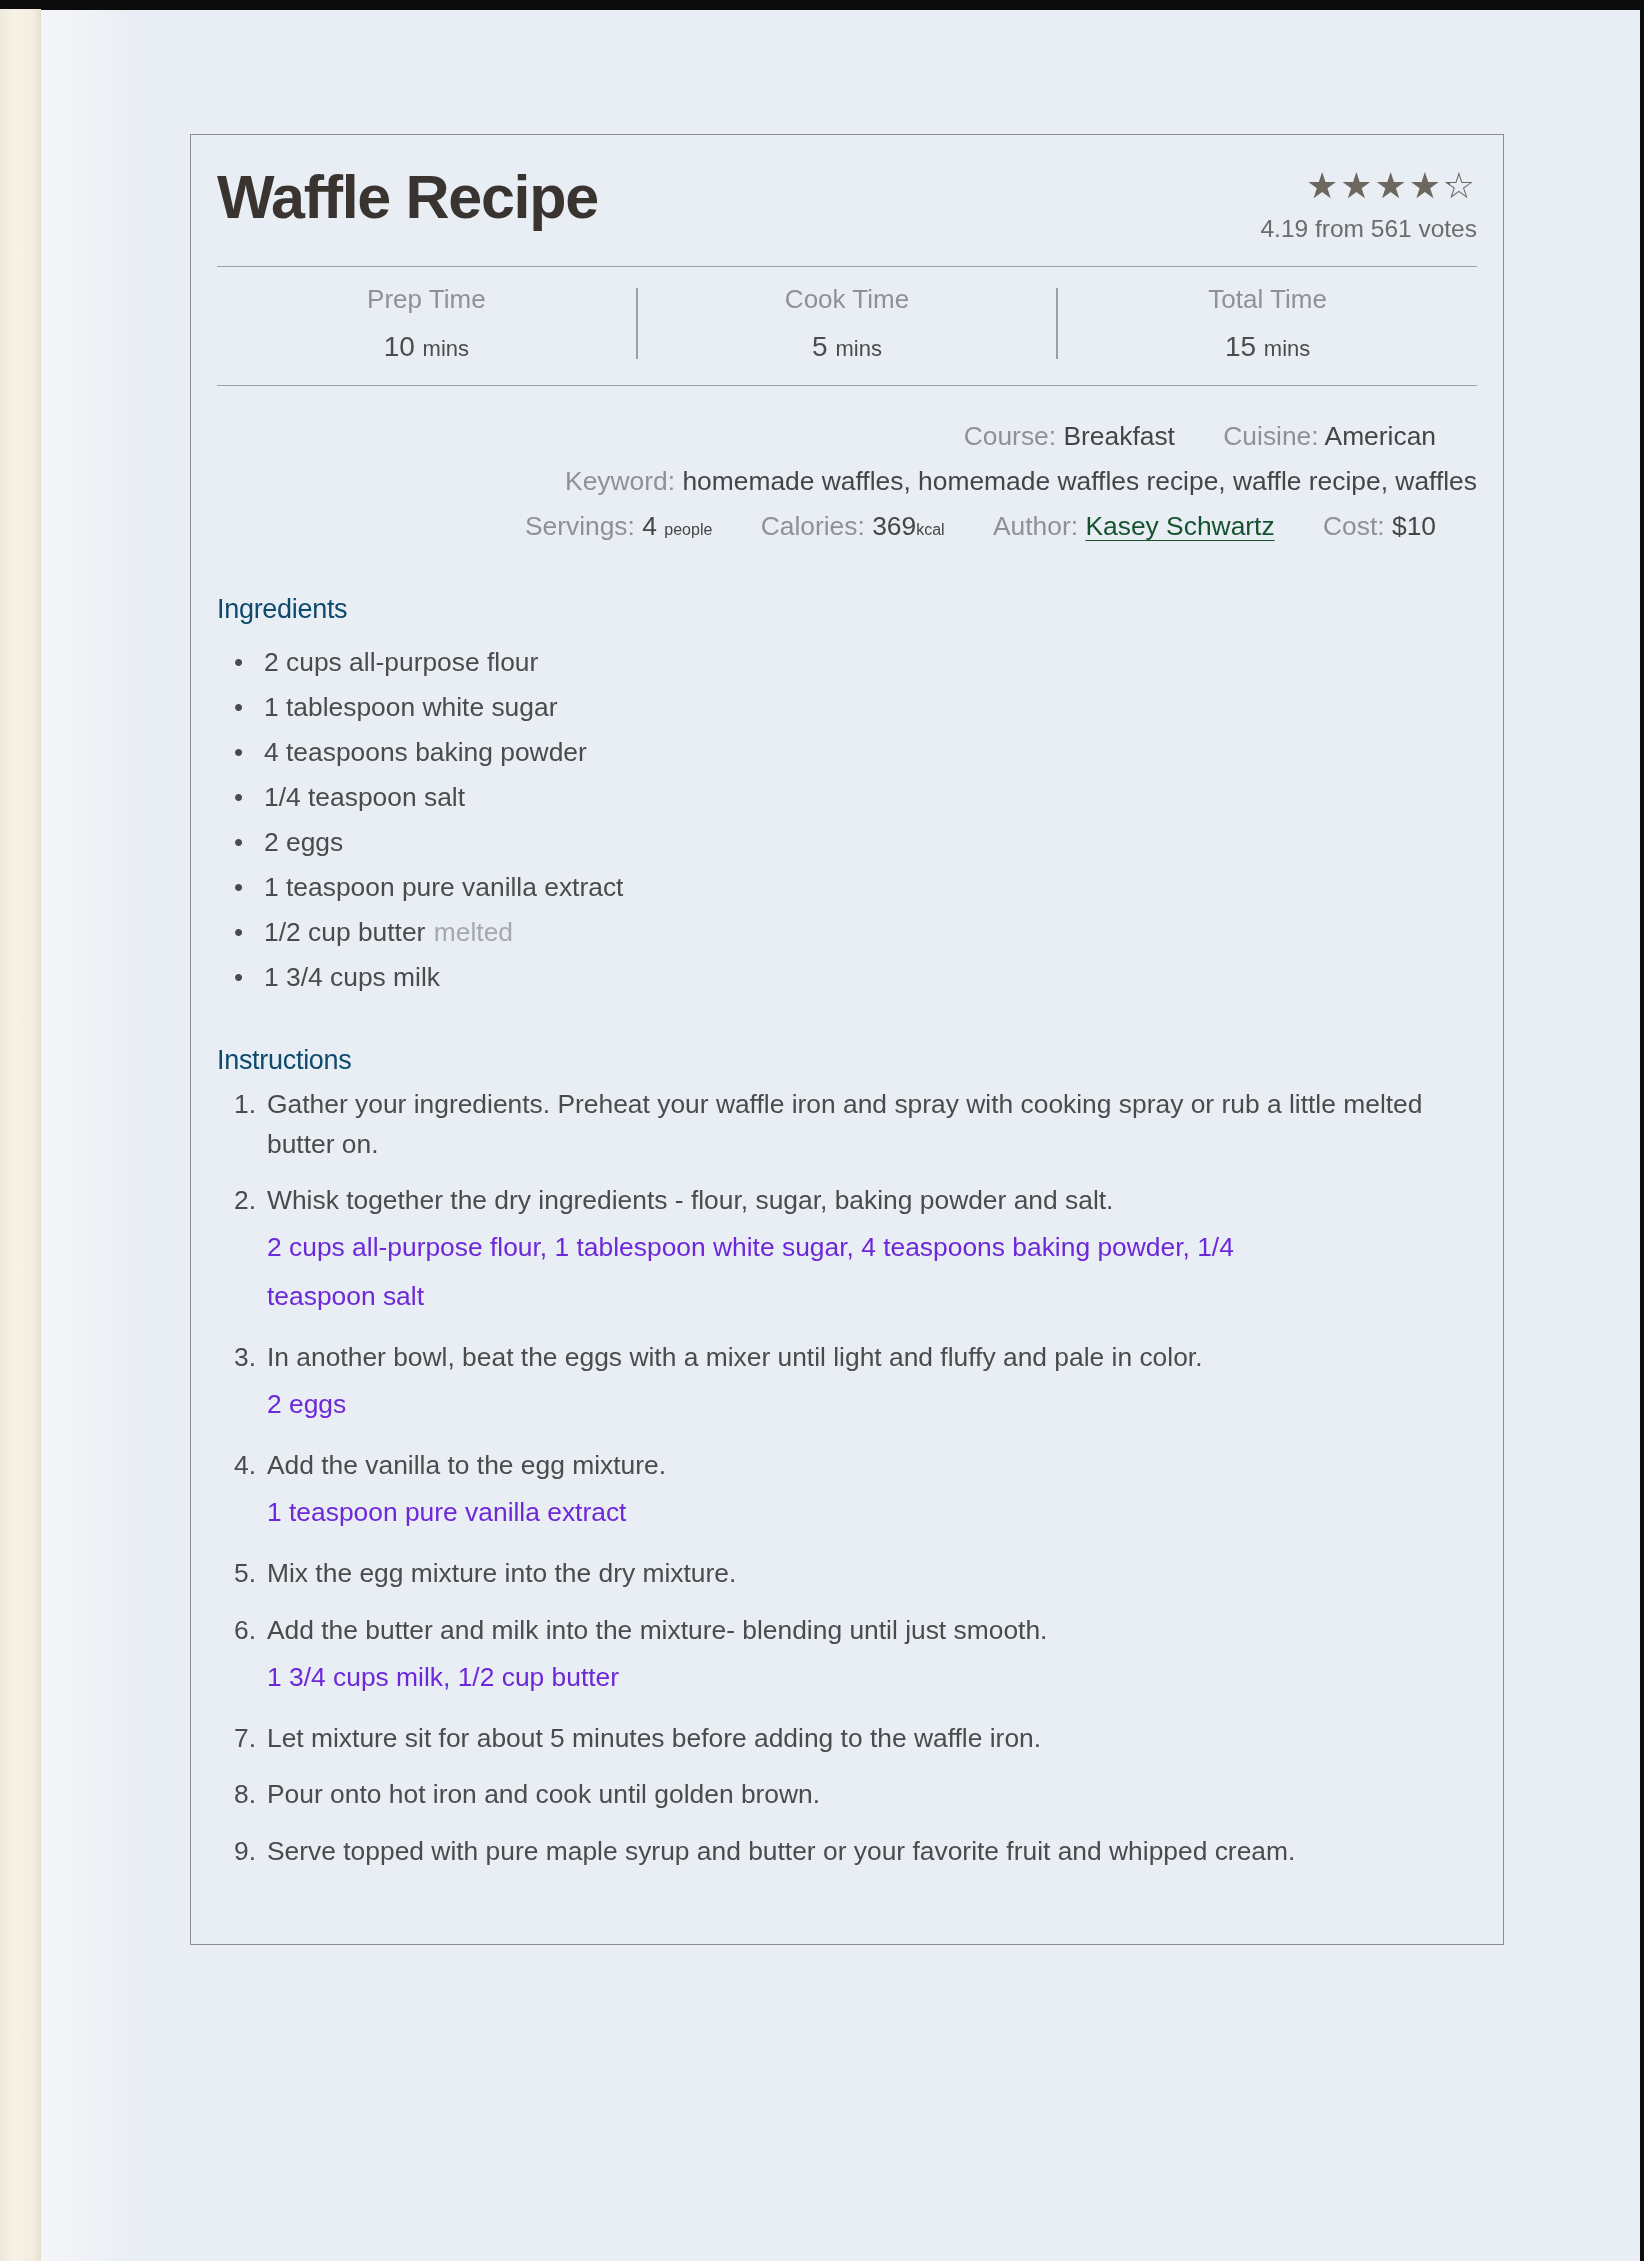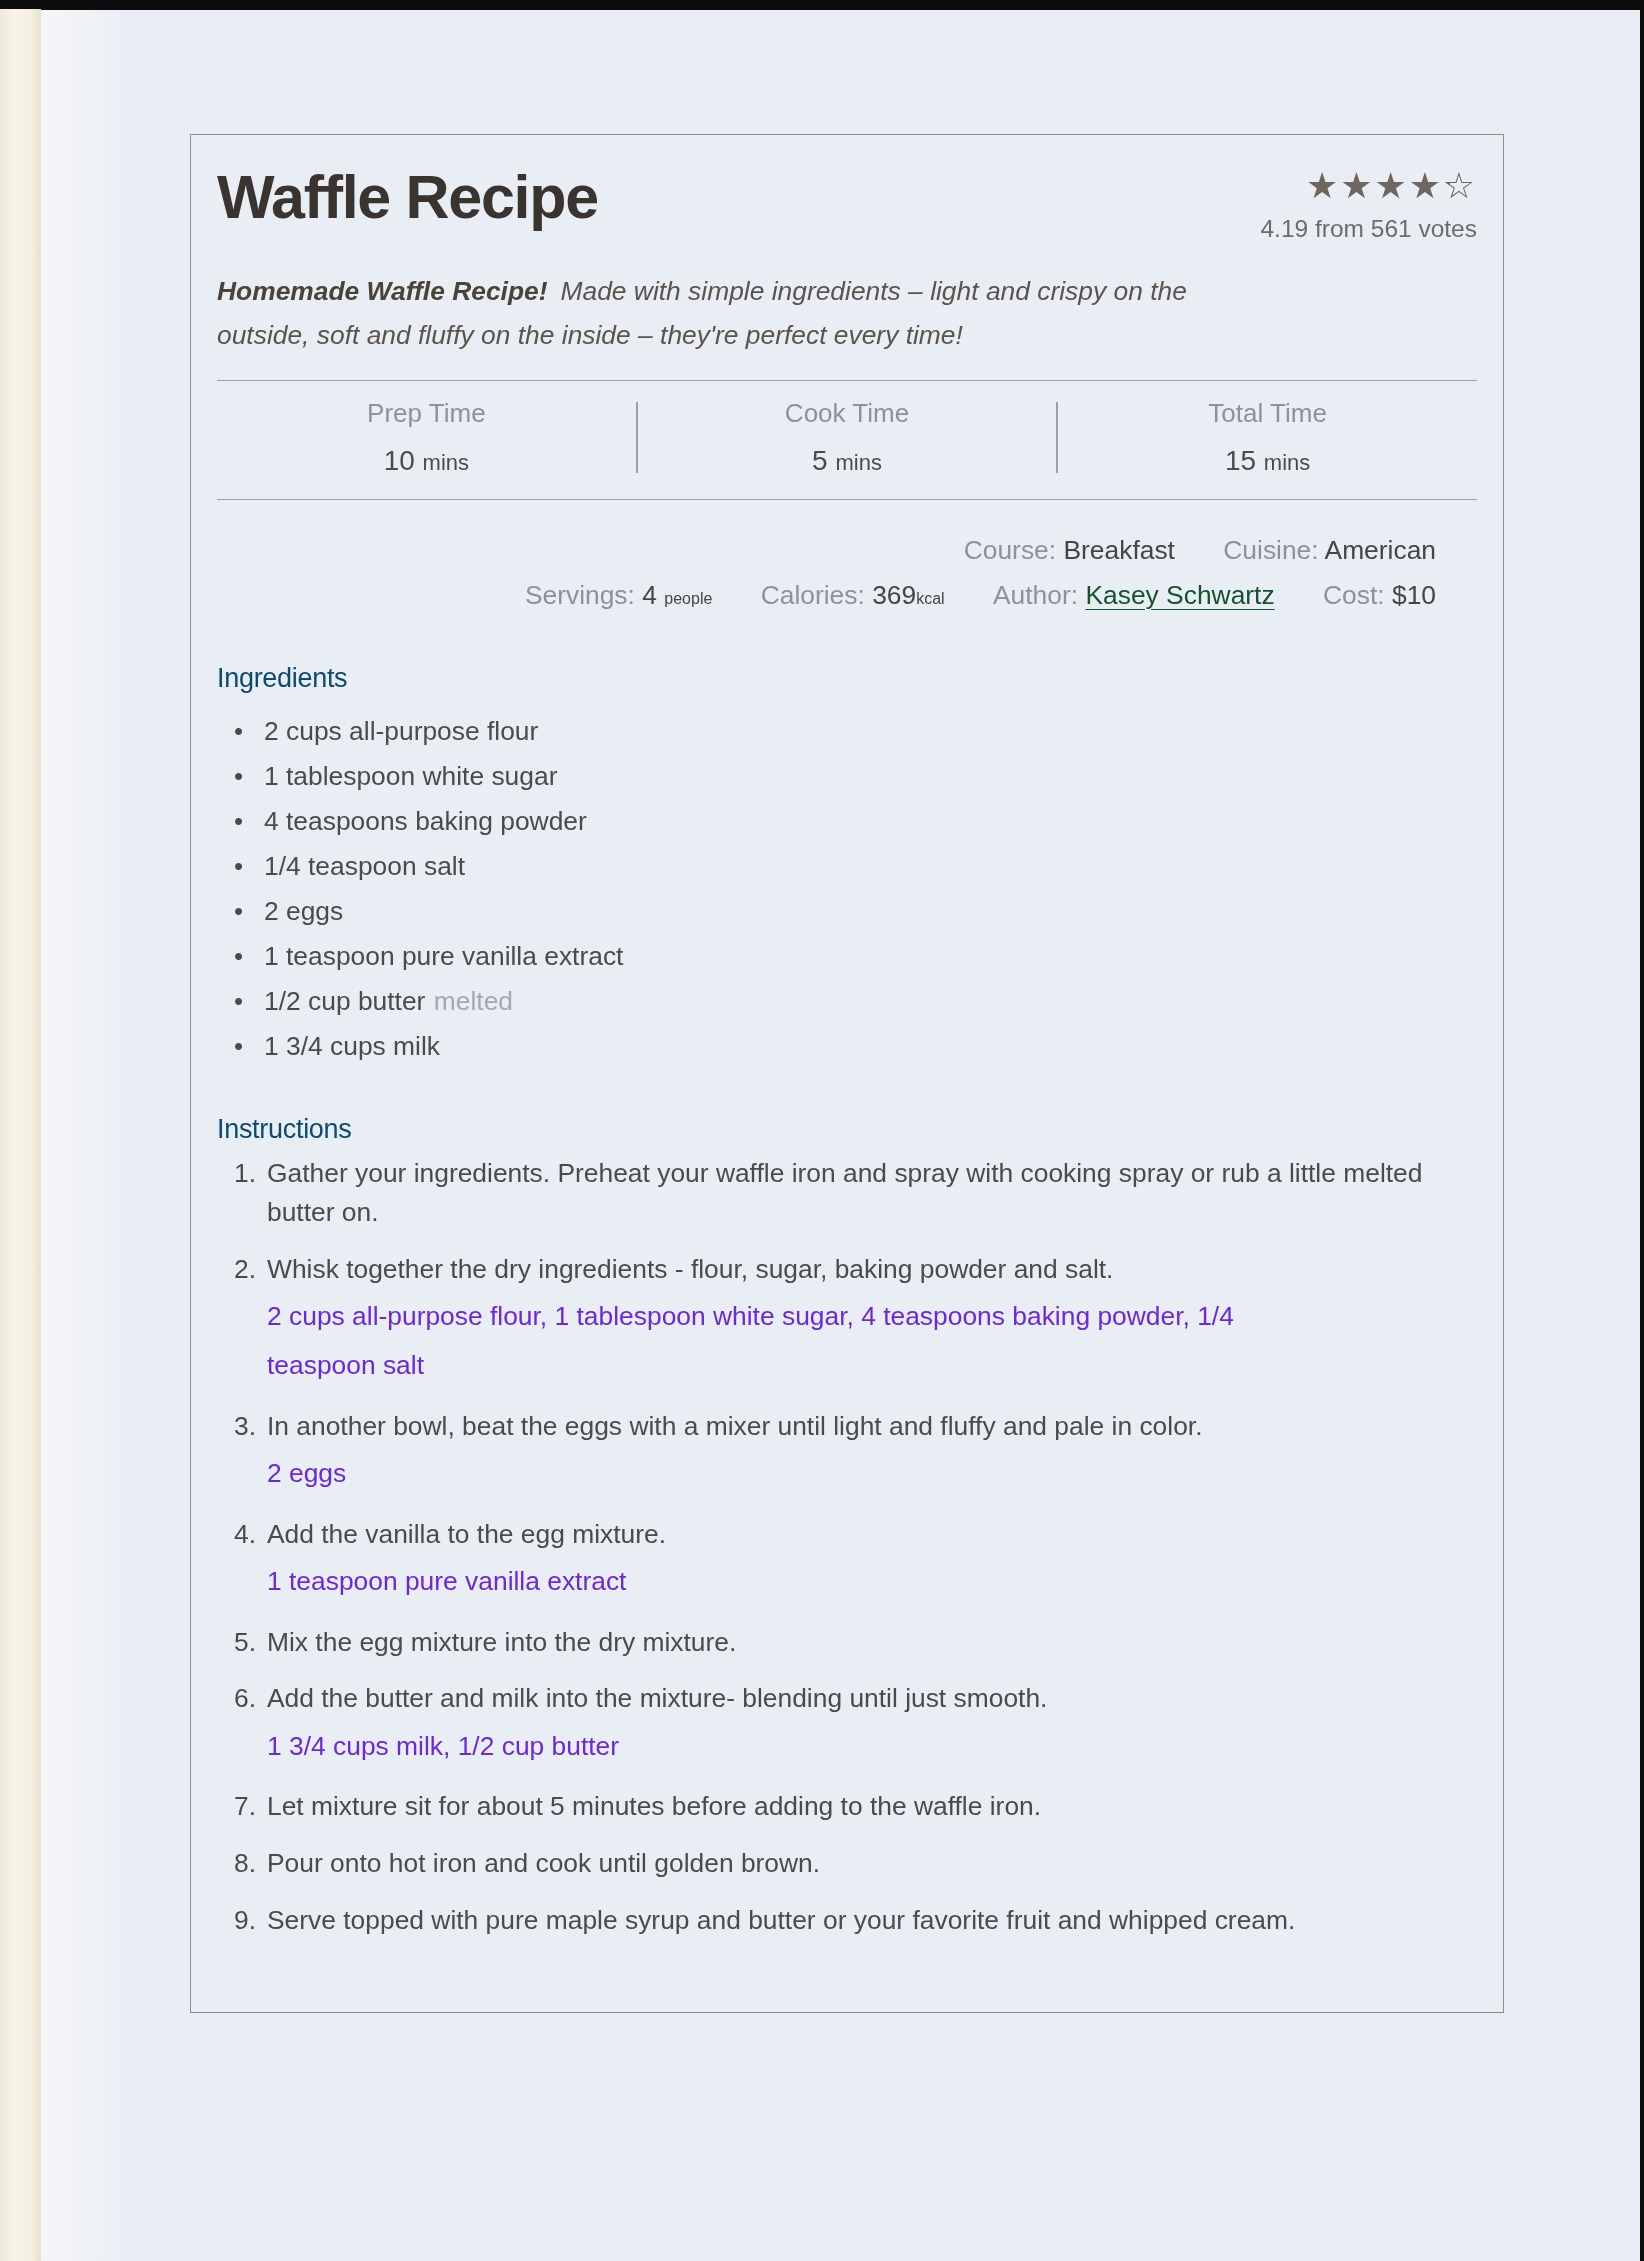--- a/index.html
+++ b/index.html
@@ -88,23 +88,20 @@
           <span class="star">★</span>
           <span class="star">★</span>
           <span class="star partial">
             <span class="fill">★</span><span class="outline">☆</span>
           </span>
         </div>
         <div class="votes">4.19 from 561 votes</div>
       </div>
     </div>
 
-    <p class="desc">
-      <span class="desc-lead">Homemade Waffle Recipe!</span><span>Made with simple ingredients – light and crispy on the outside, soft and fluffy on the inside – they're perfect every time!</span>
-    </p>
 
     <div class="time-row">
       <div class="time-col">
         <div class="time-label">Prep Time</div>
         <div class="time-value">
           <span>10</span>
           <span class="time-unit">mins</span>
         </div>
       </div>
       <div class="vdiv"></div>
@@ -130,20 +127,24 @@
         <span class="pair">
           <span class="lbl">Course:</span>
           <span>Breakfast</span>
         </span>
         <span class="pair">
           <span class="lbl">Cuisine:</span>
           <span>American</span>
         </span>
       </div>
       <div class="meta-line">
+        <span class="lbl">Keyword:</span>
+        <span>homemade waffles, homemade waffles recipe, waffle recipe, waffles</span>
+      </div>
+      <div class="meta-line">
         <span class="pair">
           <span class="lbl">Servings:</span>
           <span>4</span>
           <span class="sm">people</span>
         </span>
         <span class="pair">
           <span class="lbl">Calories:</span>
           <span>369</span><span class="sm">kcal</span>
         </span>
         <span class="pair">

